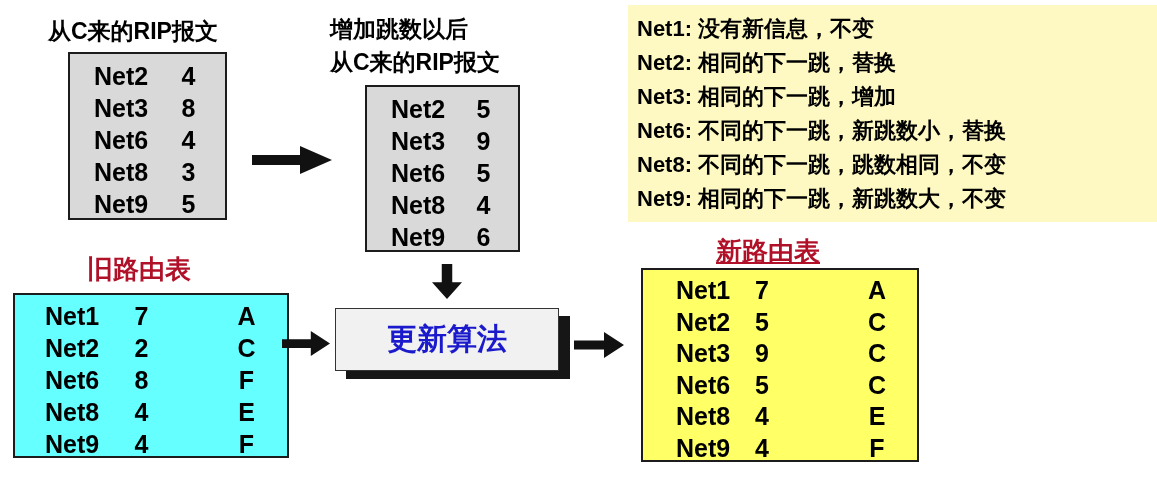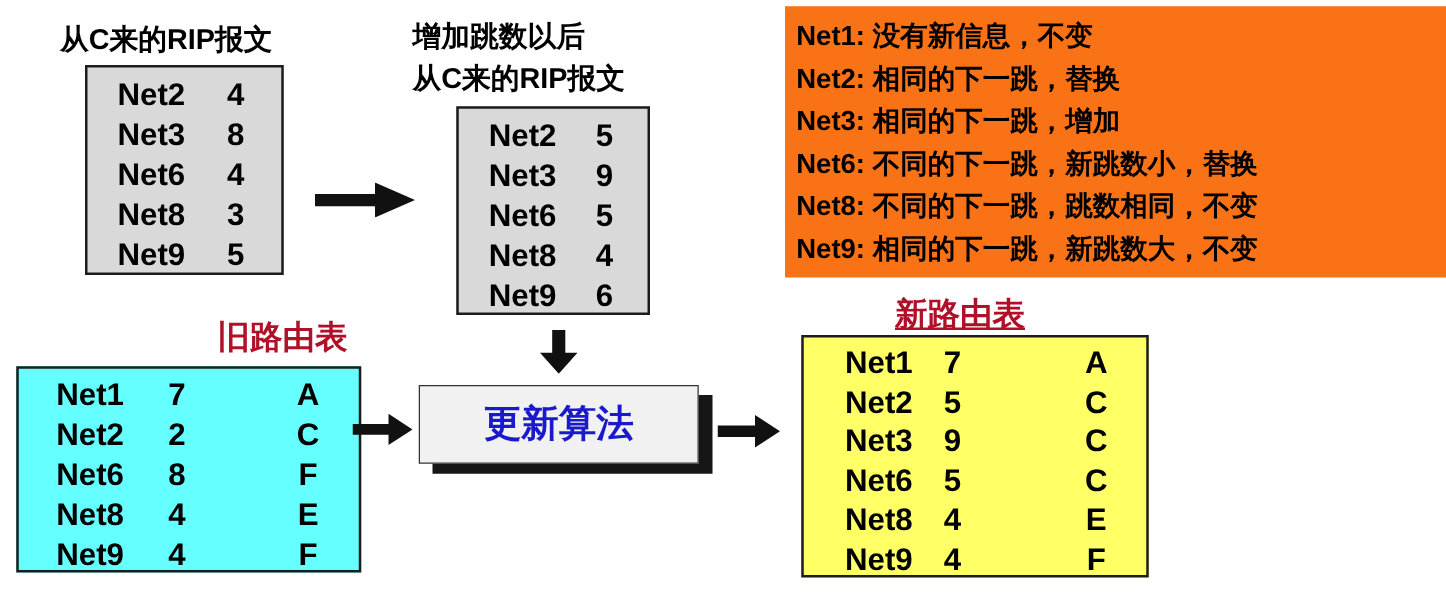--- a/index.html
+++ b/index.html
@@ -21,21 +21,21 @@
   .old-grid { padding-top:5px; background:#66FFFF; }
   .new-grid .rrow { grid-template-columns:62px 48px 1fr; padding-left:33px; line-height:31.5px; }
   .new-grid { padding-top:5px; background:#FFFF66; }
   .rrow .c2 { text-align:center; }
   .old-grid .rrow .c3 { text-align:center; padding-left:36px; }
   .new-grid .rrow .c3 { text-align:center; padding-left:51px; }
 
   .red-title { position:absolute; color:#B01028; font-size:26px; text-align:center; }
 
   
-  .rules-panel { position:absolute; left:628px; top:5px; width:529px; height:217px; background:#f97316; padding:7px 0 0 9px; }
+  .rules-panel { position:absolute; left:628px; top:5px; width:529px; height:217px; background:#fef9c3; padding:7px 0 0 9px; }
   .rules-panel .line { font-size:22px; line-height:34px; white-space:pre; }
 
   
   .algo-box { position:absolute; left:335px; top:308px; width:224px; height:63px; background:#F1F1F1;
               border:1px solid #333; box-shadow:11px 8px 0 #161616;
               display:flex; align-items:center; justify-content:center; }
   .algo-box .lbl { color:#1A1ACC; font-size:30px; }
 
   .arrow { position:absolute; }
   .arrow svg { display:block; width:100%; height:100%; }
@@ -109,21 +109,21 @@
 
   <div class="rules-panel">
     <div class="line">Net1: 没有新信息，不变</div>
     <div class="line">Net2: 相同的下一跳，替换</div>
     <div class="line">Net3: 相同的下一跳，增加</div>
     <div class="line">Net6: 不同的下一跳，新跳数小，替换</div>
     <div class="line">Net8: 不同的下一跳，跳数相同，不变</div>
     <div class="line">Net9: 相同的下一跳，新跳数大，不变</div>
   </div>
 
-  <div class="red-title" style="left:0px; top:252px; width:278px;text-align:right;">旧路由表</div>
+  <div class="red-title" style="left:0px; top:252px; width:278px;">旧路由表</div>
 
   <div class="route-table old-grid" style="left:1px; top:293px; width:276px; height:165px;">
     <div class="rrow">
       <span class="c1">Net1</span>
       <span class="c2">7</span>
       <span class="c3">A</span>
     </div>
     <div class="rrow">
       <span class="c1">Net2</span>
       <span class="c2">2</span>

